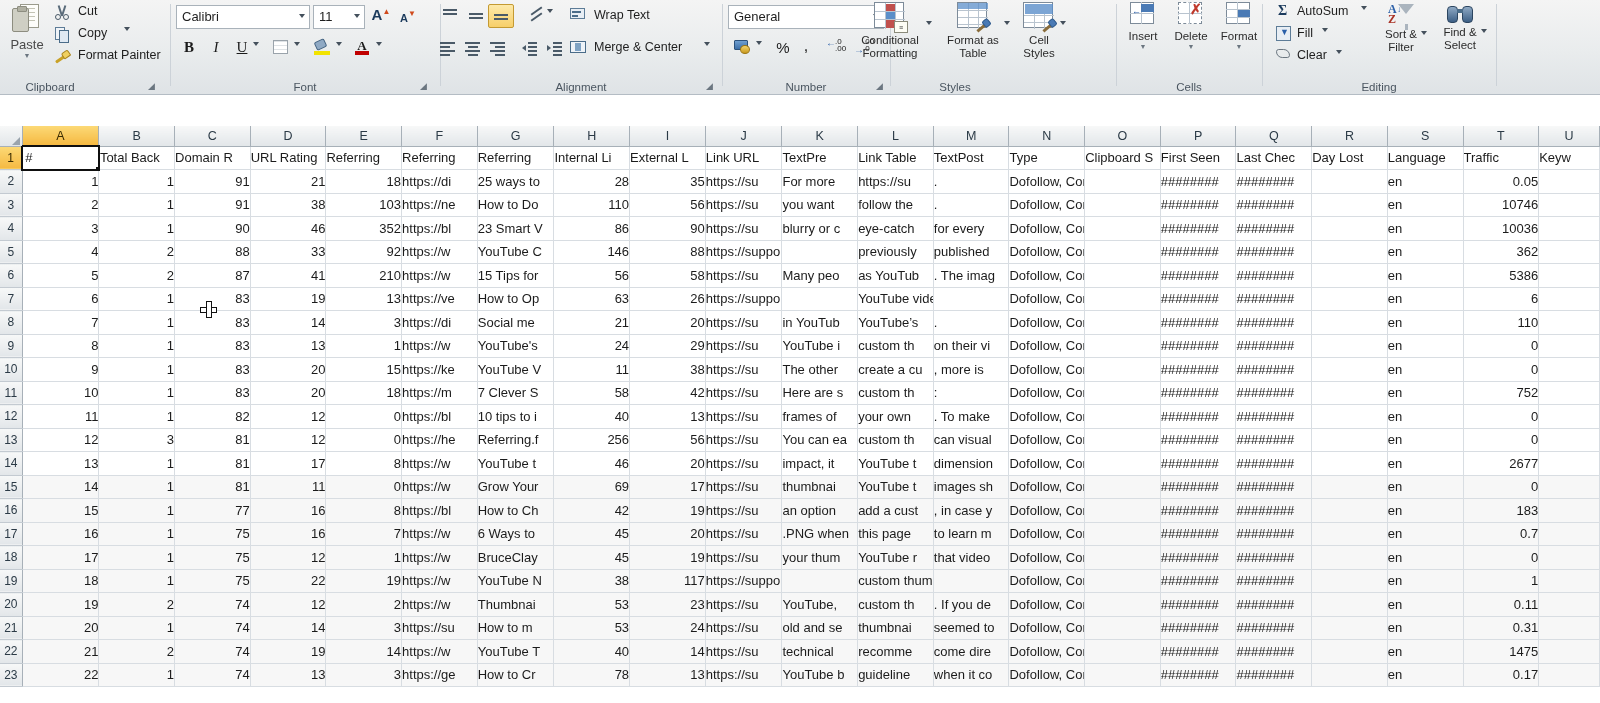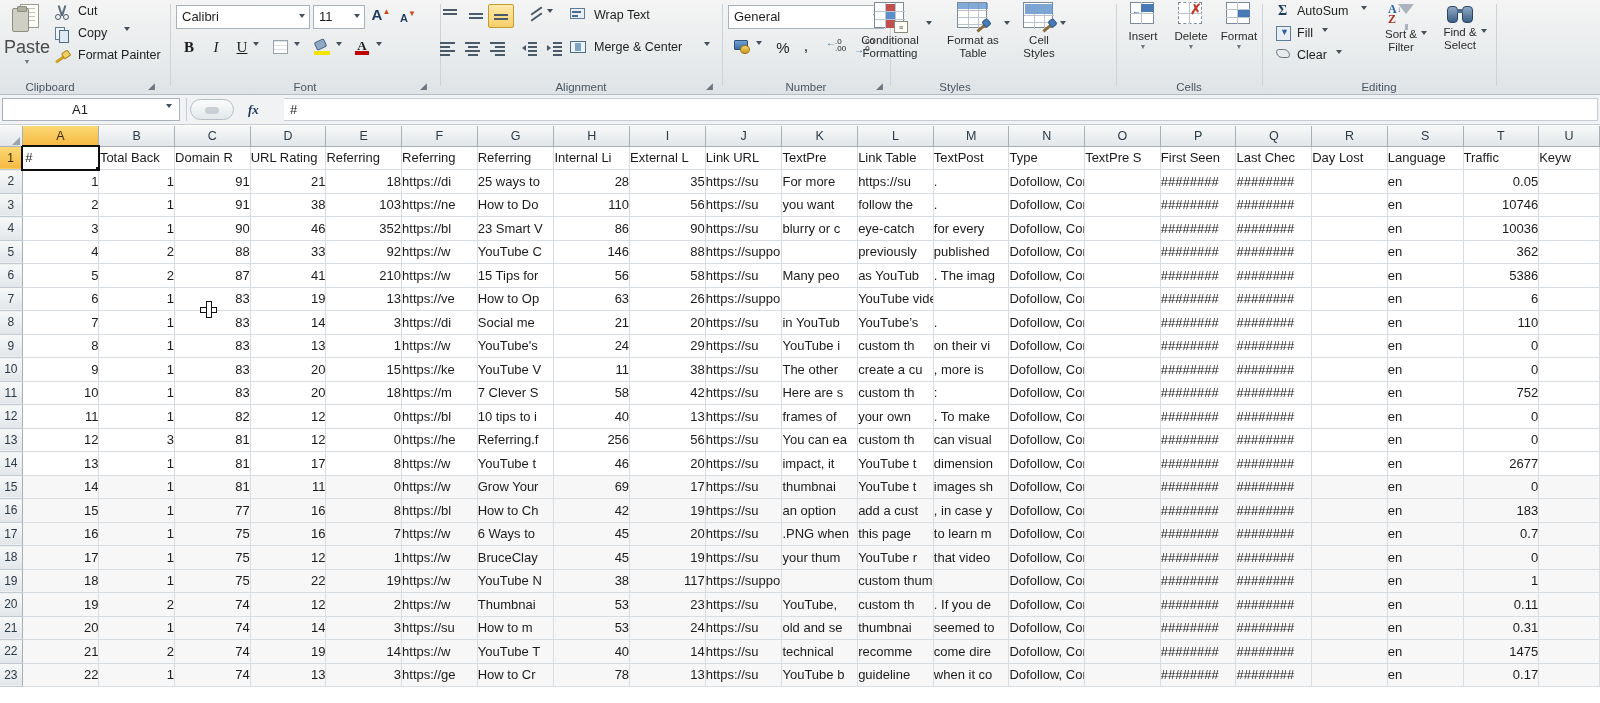--- a/index.html
+++ b/index.html
@@ -36,21 +36,21 @@
   .paste-btn { position: absolute; left: 4px; top: 2px; width: 46px; height: 72px;
     text-align: center; cursor: default; }
   .paste-ico { width: 30px; height: 32px; margin: 2px auto 0; position: relative; }
   .paste-ico .sheet { position: absolute; left: 8px; top: 0; width: 19px; height: 24px;
     background: #fdfdfa; border: 1px solid #9a9a8c; }
   .paste-ico .sheet i { display: block; height: 1px; background: #c3c3b4; margin: 3px 3px 0; }
   .paste-ico .clip { position: absolute; left: 0; top: 4px; width: 17px; height: 24px;
     background: #cfcfc4; border: 1px solid #8d8d80; border-radius: 2px; }
   .paste-ico .clip:after { content:""; position:absolute; left:4px; top:-3px; width:8px; height:4px;
     background:#b0b0a2; border:1px solid #8d8d80; border-radius:1px; }
-  .paste-txt { font-size: 18px; color: #4a4a4a; display: block; margin-top: 1px; }
+  .paste-txt { font-size: 13px; color: #4a4a4a; display: block; margin-top: 1px; }
   .mini-arrow { font-size: 7px; color: #6b7680; display: block; line-height: 7px; }
 
   .cb-item { position: absolute; left: 52px; height: 21px; font-size: 12.5px;
     color: #1e1e1e; white-space: nowrap; cursor: default; }
   .cb-item .lbl { position: absolute; left: 26px; top: 2px; }
   .cb-ico { position: absolute; left: 2px; top: 2px; width: 17px; height: 17px; }
 
   
   .ico-scissors:before, .ico-scissors:after {
     content: ""; position: absolute; left: 7px; top: 1px; width: 2px; height: 11px;
@@ -610,32 +610,20 @@
         </div>
         <span class="cap">Find &amp; Select</span>
         <span style="position:absolute; right:3px; bottom:1px;"><span class="caret"></span></span>
       </div>
 
       <div class="grp-label">Editing</div>
     </div>
     <div class="grp-sep" style="left:1496px;"></div>
   </div>
 
-  <div class="fbar">
-    <div class="namebox">
-      <span class="nb-txt">A1</span>
-      <span class="nb-car"><span class="caret"></span></span>
-    </div>
-    <div class="nb-sep"></div>
-    <div class="fx-grp">
-      <span class="pillbtn"></span>
-      <span class="fxlbl">fx</span>
-    </div>
-    <div class="fml-input">#</div>
-  </div>
 
   <div class="grid">
     <table class="sheet">
       <colgroup id="colgroup">
           <col style="width: 22px;">
           <col style="width: 76px;">
           <col style="width: 75px;">
           <col style="width: 75px;">
           <col style="width: 75px;">
           <col style="width: 75px;">
@@ -692,21 +680,21 @@
             <td class="cell txt">Referring</td>
             <td class="cell txt">Referring</td>
             <td class="cell txt">Referring</td>
             <td class="cell txt">Internal Li</td>
             <td class="cell txt">External L</td>
             <td class="cell txt">Link URL</td>
             <td class="cell txt">TextPre</td>
             <td class="cell txt">Link Table</td>
             <td class="cell txt">TextPost</td>
             <td class="cell txt">Type</td>
-            <td class="cell txt">TextPre S</td>
+            <td class="cell txt">Clipboard S</td>
             <td class="cell txt">First Seen</td>
             <td class="cell txt">Last Chec</td>
             <td class="cell txt">Day Lost</td>
             <td class="cell txt">Language</td>
             <td class="cell txt">Traffic</td>
             <td class="cell txt">Keyw</td>
           </tr>
           <tr>
             <th class="rowhead">2</th>
             <td class="cell num">1</td>

